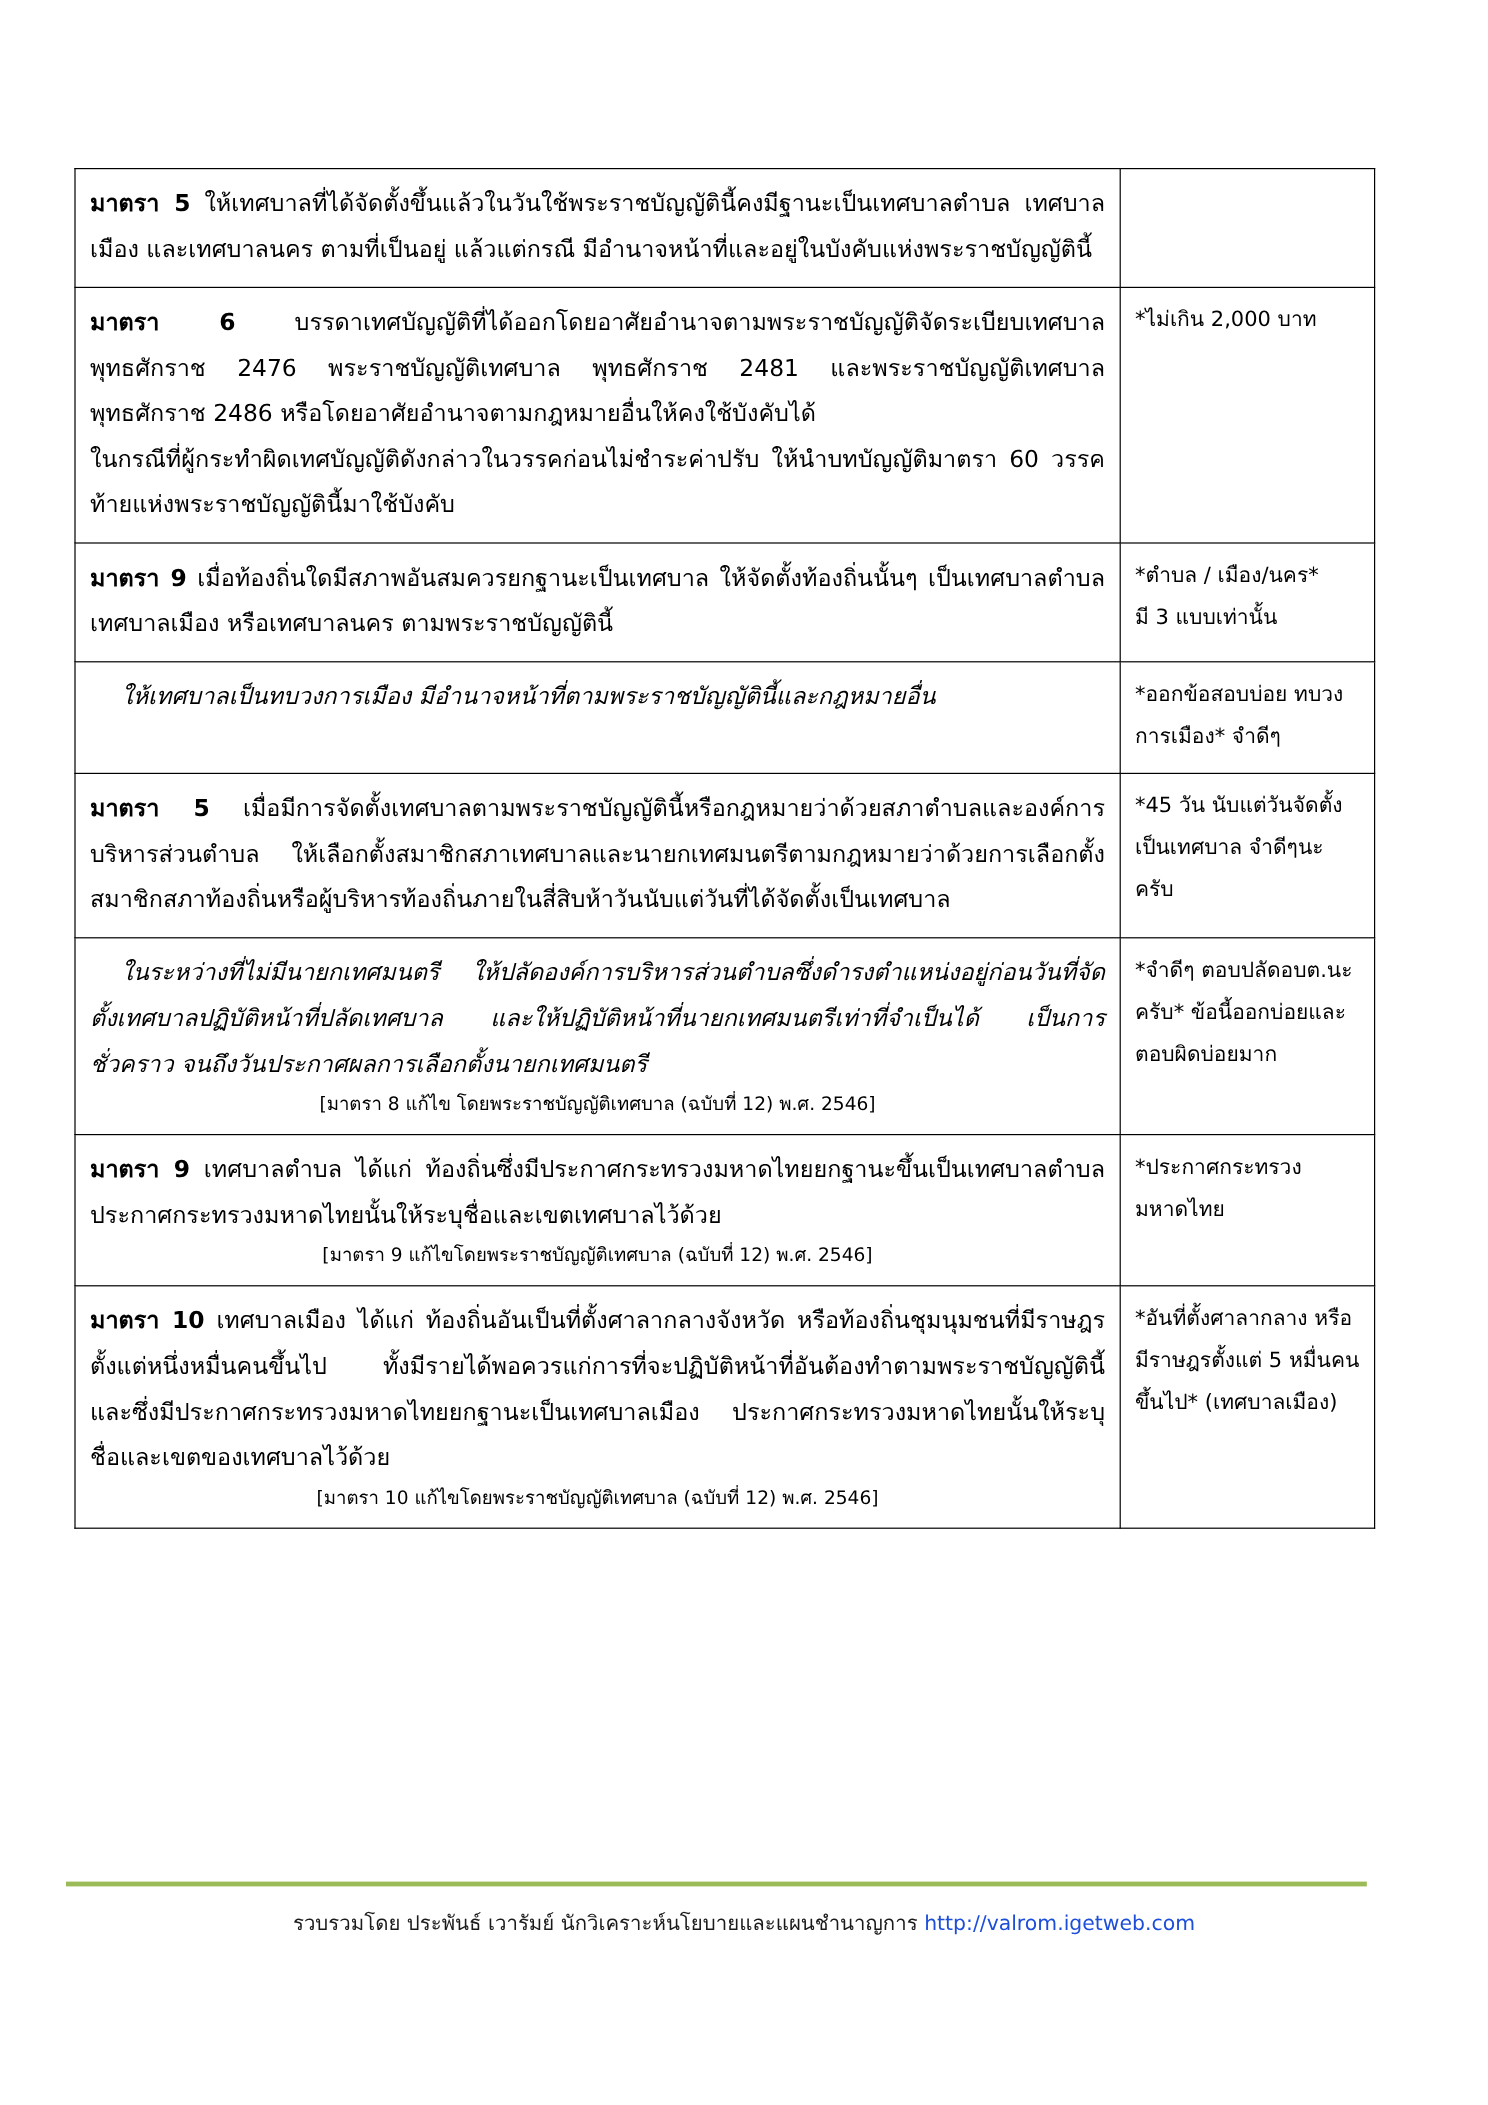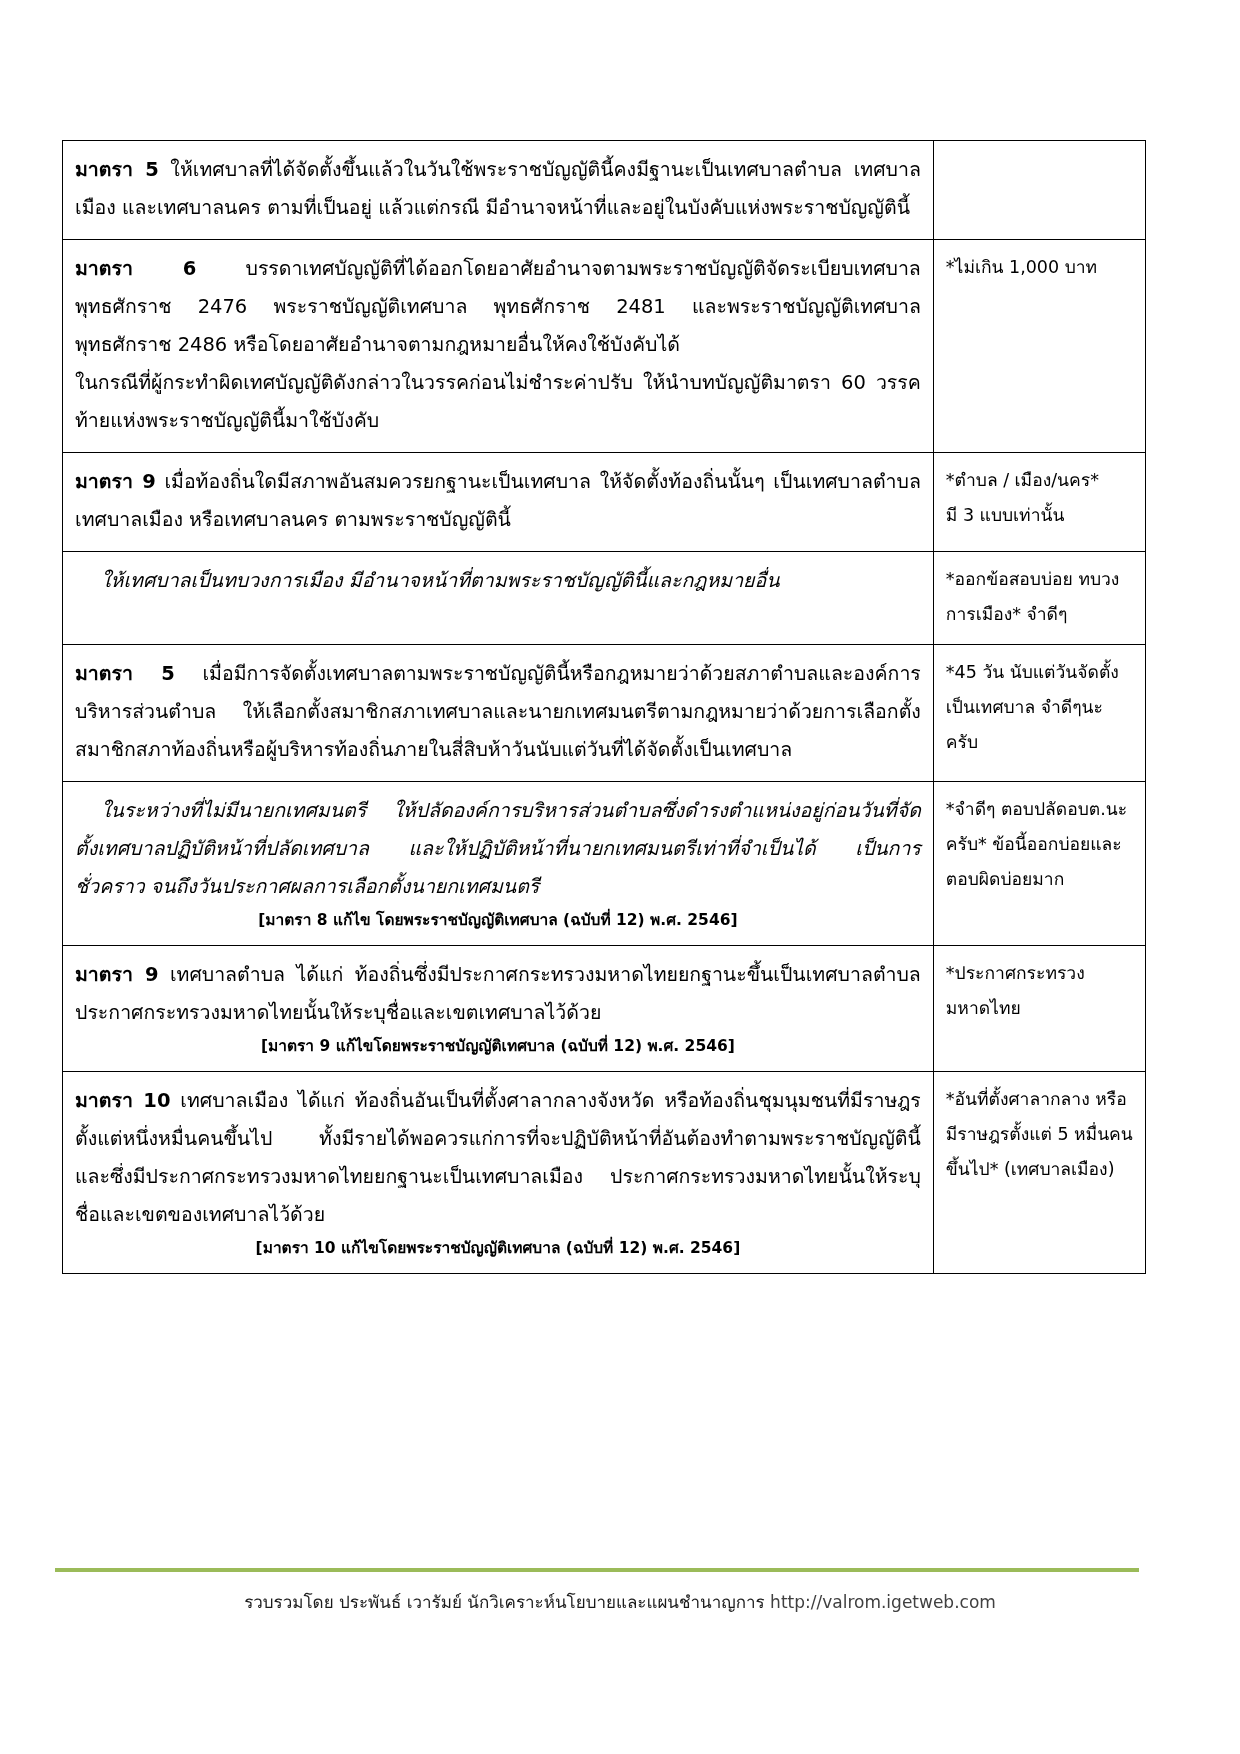--- a/index.html
+++ b/index.html
@@ -48,42 +48,41 @@
     text-align: center;
     font-size: 19.5px;
     line-height: 1.95;
   }
   .b { font-weight: bold; }
   .ref {
     font-size: 15.5px;
     text-align: center;
     line-height: 1.6;
     margin-top: 2px;
-    font-weight: bold;
   }
   .indent { text-indent: 26px; display: block; font-style: italic; }
   .para { margin: 0; }
   .footer-rule {
     position: absolute;
     left: 55px;
     top: 1568px;
     width: 1084px;
     height: 4px;
     background: #9bbb59;
   }
   .footer-text {
     position: absolute;
     left: 0;
     top: 1588px;
     width: 1240px;
     text-align: center;
     font-size: 17px;
     color: #1a1a1a;
   }
-  .footer-text .url { color: #404040; }
+  .footer-text .url { color: #1d4ed8; }
 </style>
 </head>
 <body>
 
 <div class="page">
   <table class="doc">
     <tbody>
 
       <tr>
         <td class="main">
@@ -93,21 +92,21 @@
           <span></span>
         </td>
       </tr>
 
       <tr>
         <td class="main">
           <p class="para"><span class="b">มาตรา 6</span><span> บรรดาเทศบัญญัติที่ได้ออกโดยอาศัยอำนาจตามพระราชบัญญัติจัดระเบียบเทศบาล พุทธศักราช 2476 พระราชบัญญัติเทศบาล พุทธศักราช 2481 และพระราชบัญญัติเทศบาล พุทธศักราช 2486  หรือโดยอาศัยอำนาจตามกฎหมายอื่นให้คงใช้บังคับได้</span></p>
           <p class="para"><span>ในกรณีที่ผู้กระทำผิดเทศบัญญัติดังกล่าวในวรรคก่อนไม่ชำระค่าปรับ ให้นำบทบัญญัติมาตรา 60 วรรคท้ายแห่งพระราชบัญญัตินี้มาใช้บังคับ</span></p>
         </td>
         <td class="note">
-          <span>*ไม่เกิน 1,000 บาท</span>
+          <span>*ไม่เกิน 2,000 บาท</span>
         </td>
       </tr>
 
 
       <tr>
         <td class="main">
           <p class="para"><span class="b">มาตรา 9</span><span> เมื่อท้องถิ่นใดมีสภาพอันสมควรยกฐานะเป็นเทศบาล ให้จัดตั้งท้องถิ่นนั้นๆ เป็นเทศบาลตำบล เทศบาลเมือง หรือเทศบาลนคร ตามพระราชบัญญัตินี้</span></p>
         </td>
         <td class="note">
           <div>*ตำบล / เมือง/นคร*</div>

